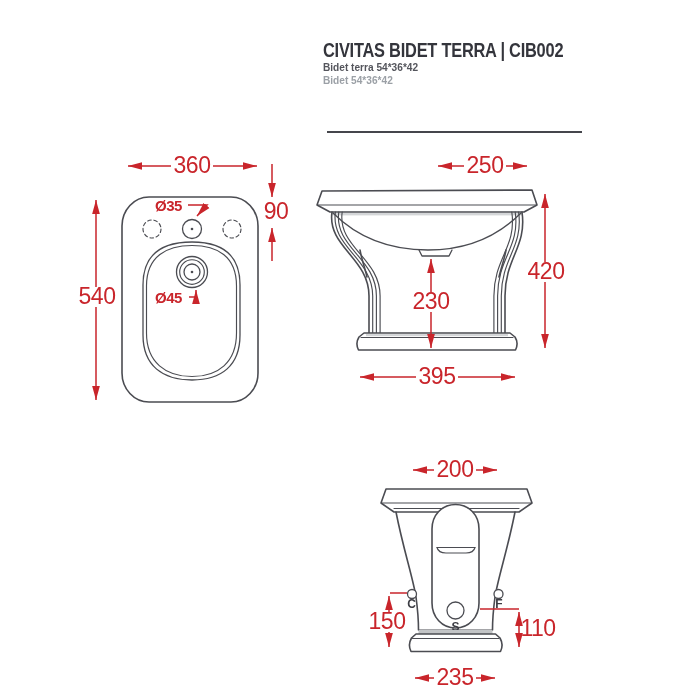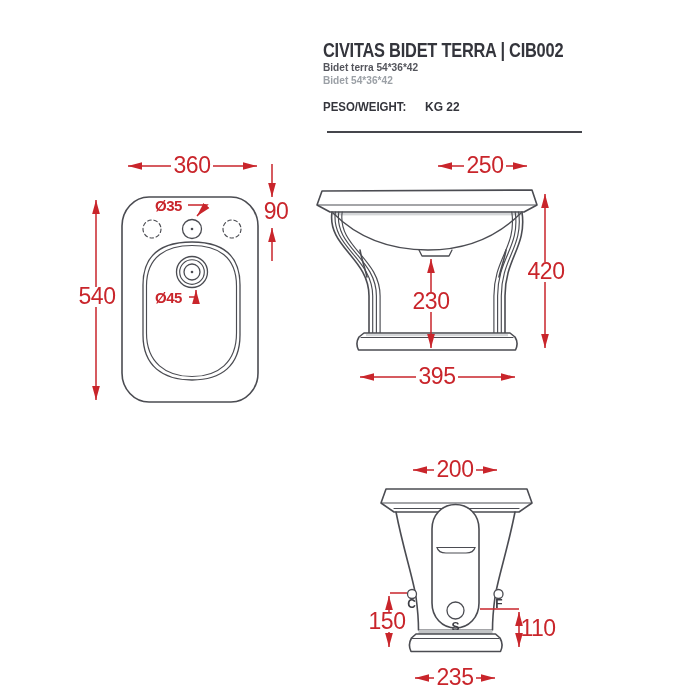--- a/index.html
+++ b/index.html
@@ -53,24 +53,20 @@
 </style>
 </head>
 <body>
 
 <div class="canvas">
 
   <div class="hdr">
     <h1 class="title">CIVITAS BIDET TERRA  | CIB002</h1>
     <div class="sub1">Bidet terra 54*36*42</div>
     <div class="sub2">Bidet 54*36*42</div>
-    <div class="weight-row">
-      <span class="w-label">PESO/WEIGHT:</span>
-      <span class="w-value">KG 22</span>
-    </div>
     <div class="divider"></div>
   </div>
 
   <svg class="drawing" width="700" height="700" viewBox="0 0 700 700">
     <defs>
       <marker id="ar" viewBox="0 0 12 9" refX="12" refY="4.5" markerWidth="9.5" markerHeight="7.2" orient="auto-start-reverse">
         <path d="M12,4.5 L0,1.2 L0,7.8 Z" fill="#c9252b"></path>
       </marker>
     </defs>
 

